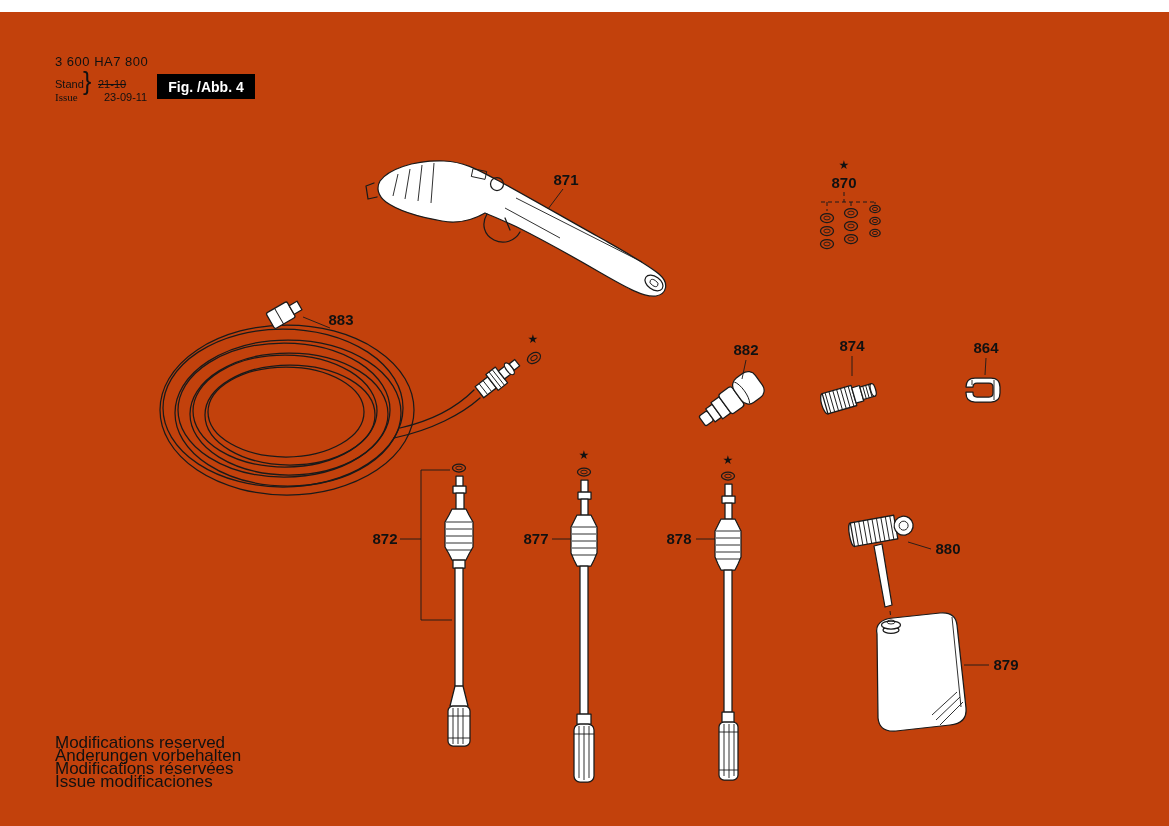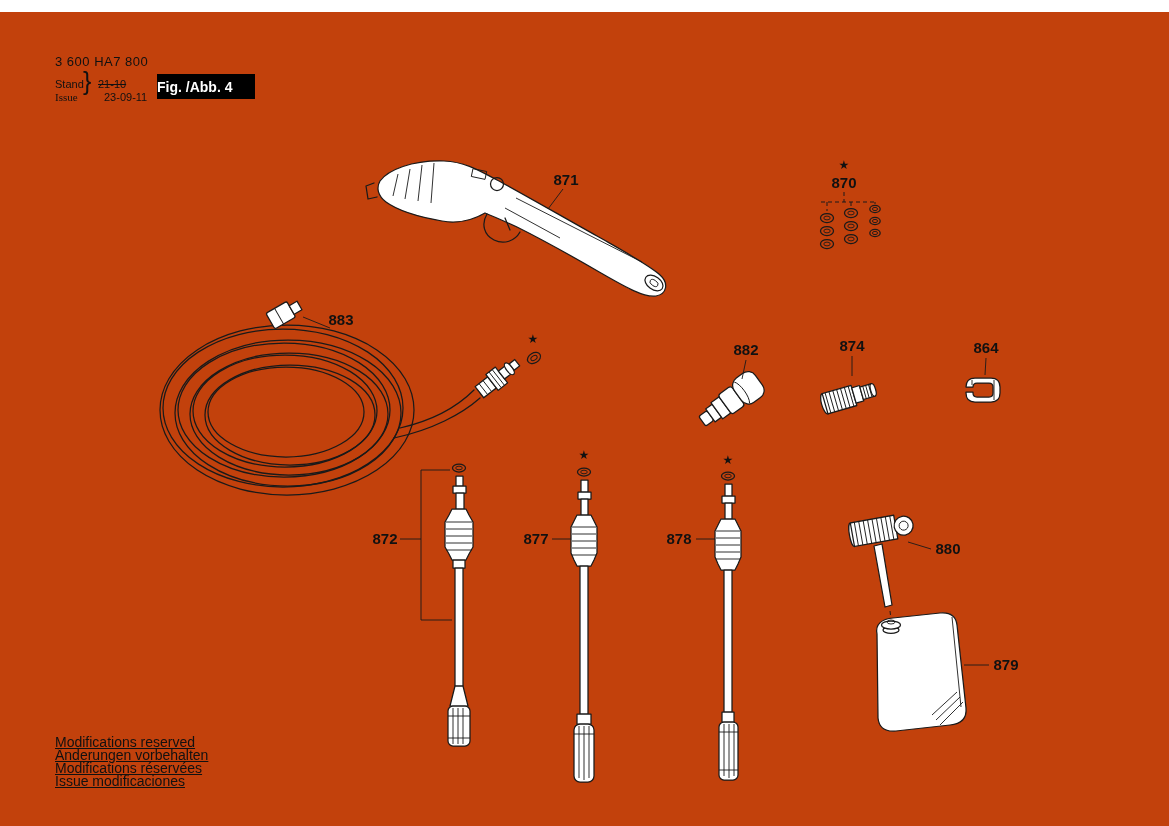--- a/index.html
+++ b/index.html
@@ -7,23 +7,23 @@
           font-family:"Liberation Sans",sans-serif;color:#111;overflow:hidden;margin-top:12px;}
   .abs{position:absolute;}
   .part-number{left:55px;top:42px;font-size:13px;letter-spacing:.5px;}
   .meta-label{font-size:11px;}
   .stand-label{left:55px;top:66px;}
   .issue-label{left:55px;top:79px;font-family:Liberation Serif, serif;}
   .brace{left:83px;top:57px;font-size:25px;font-weight:400;line-height:1;}
   .stand-value{left:98px;top:66px;font-size:11px;text-decoration:line-through;text-align:center;}
   .issue-value{left:104px;top:79px;font-size:11px;}
   .fig-box{left:157px;top:62px;width:98px;height:25px;background:#000;color:#fff;
-           display:flex;align-items:center;justify-content:flex-start;
+           display:flex;align-items:center;justify-content:center;
            font-size:14px;font-weight:bold;}
-  .footer{left:55px;top:724px;font-size:14px;line-height:13px;text-decoration:underline;}
+  .footer{left:55px;top:724px;font-size:17px;line-height:13px;}
   svg{position:absolute;left:0;top:0;}
   .ln{stroke:#1a1a1a;fill:none;stroke-width:1.25;stroke-linejoin:round;stroke-linecap:round;}
   .fw{stroke:#1a1a1a;fill:#ffffff;stroke-width:1.25;stroke-linejoin:round;}
   .thin{stroke:#1a1a1a;fill:none;stroke-width:.9;}
   .dash{stroke:#1a1a1a;fill:none;stroke-width:1;stroke-dasharray:4 3;}
   .lbl{font:bold 15px "Liberation Sans",sans-serif;fill:#111;}
   .star{font:12px "DejaVu Sans",sans-serif;fill:#111;}
 </style>
 </head>
 <body>

